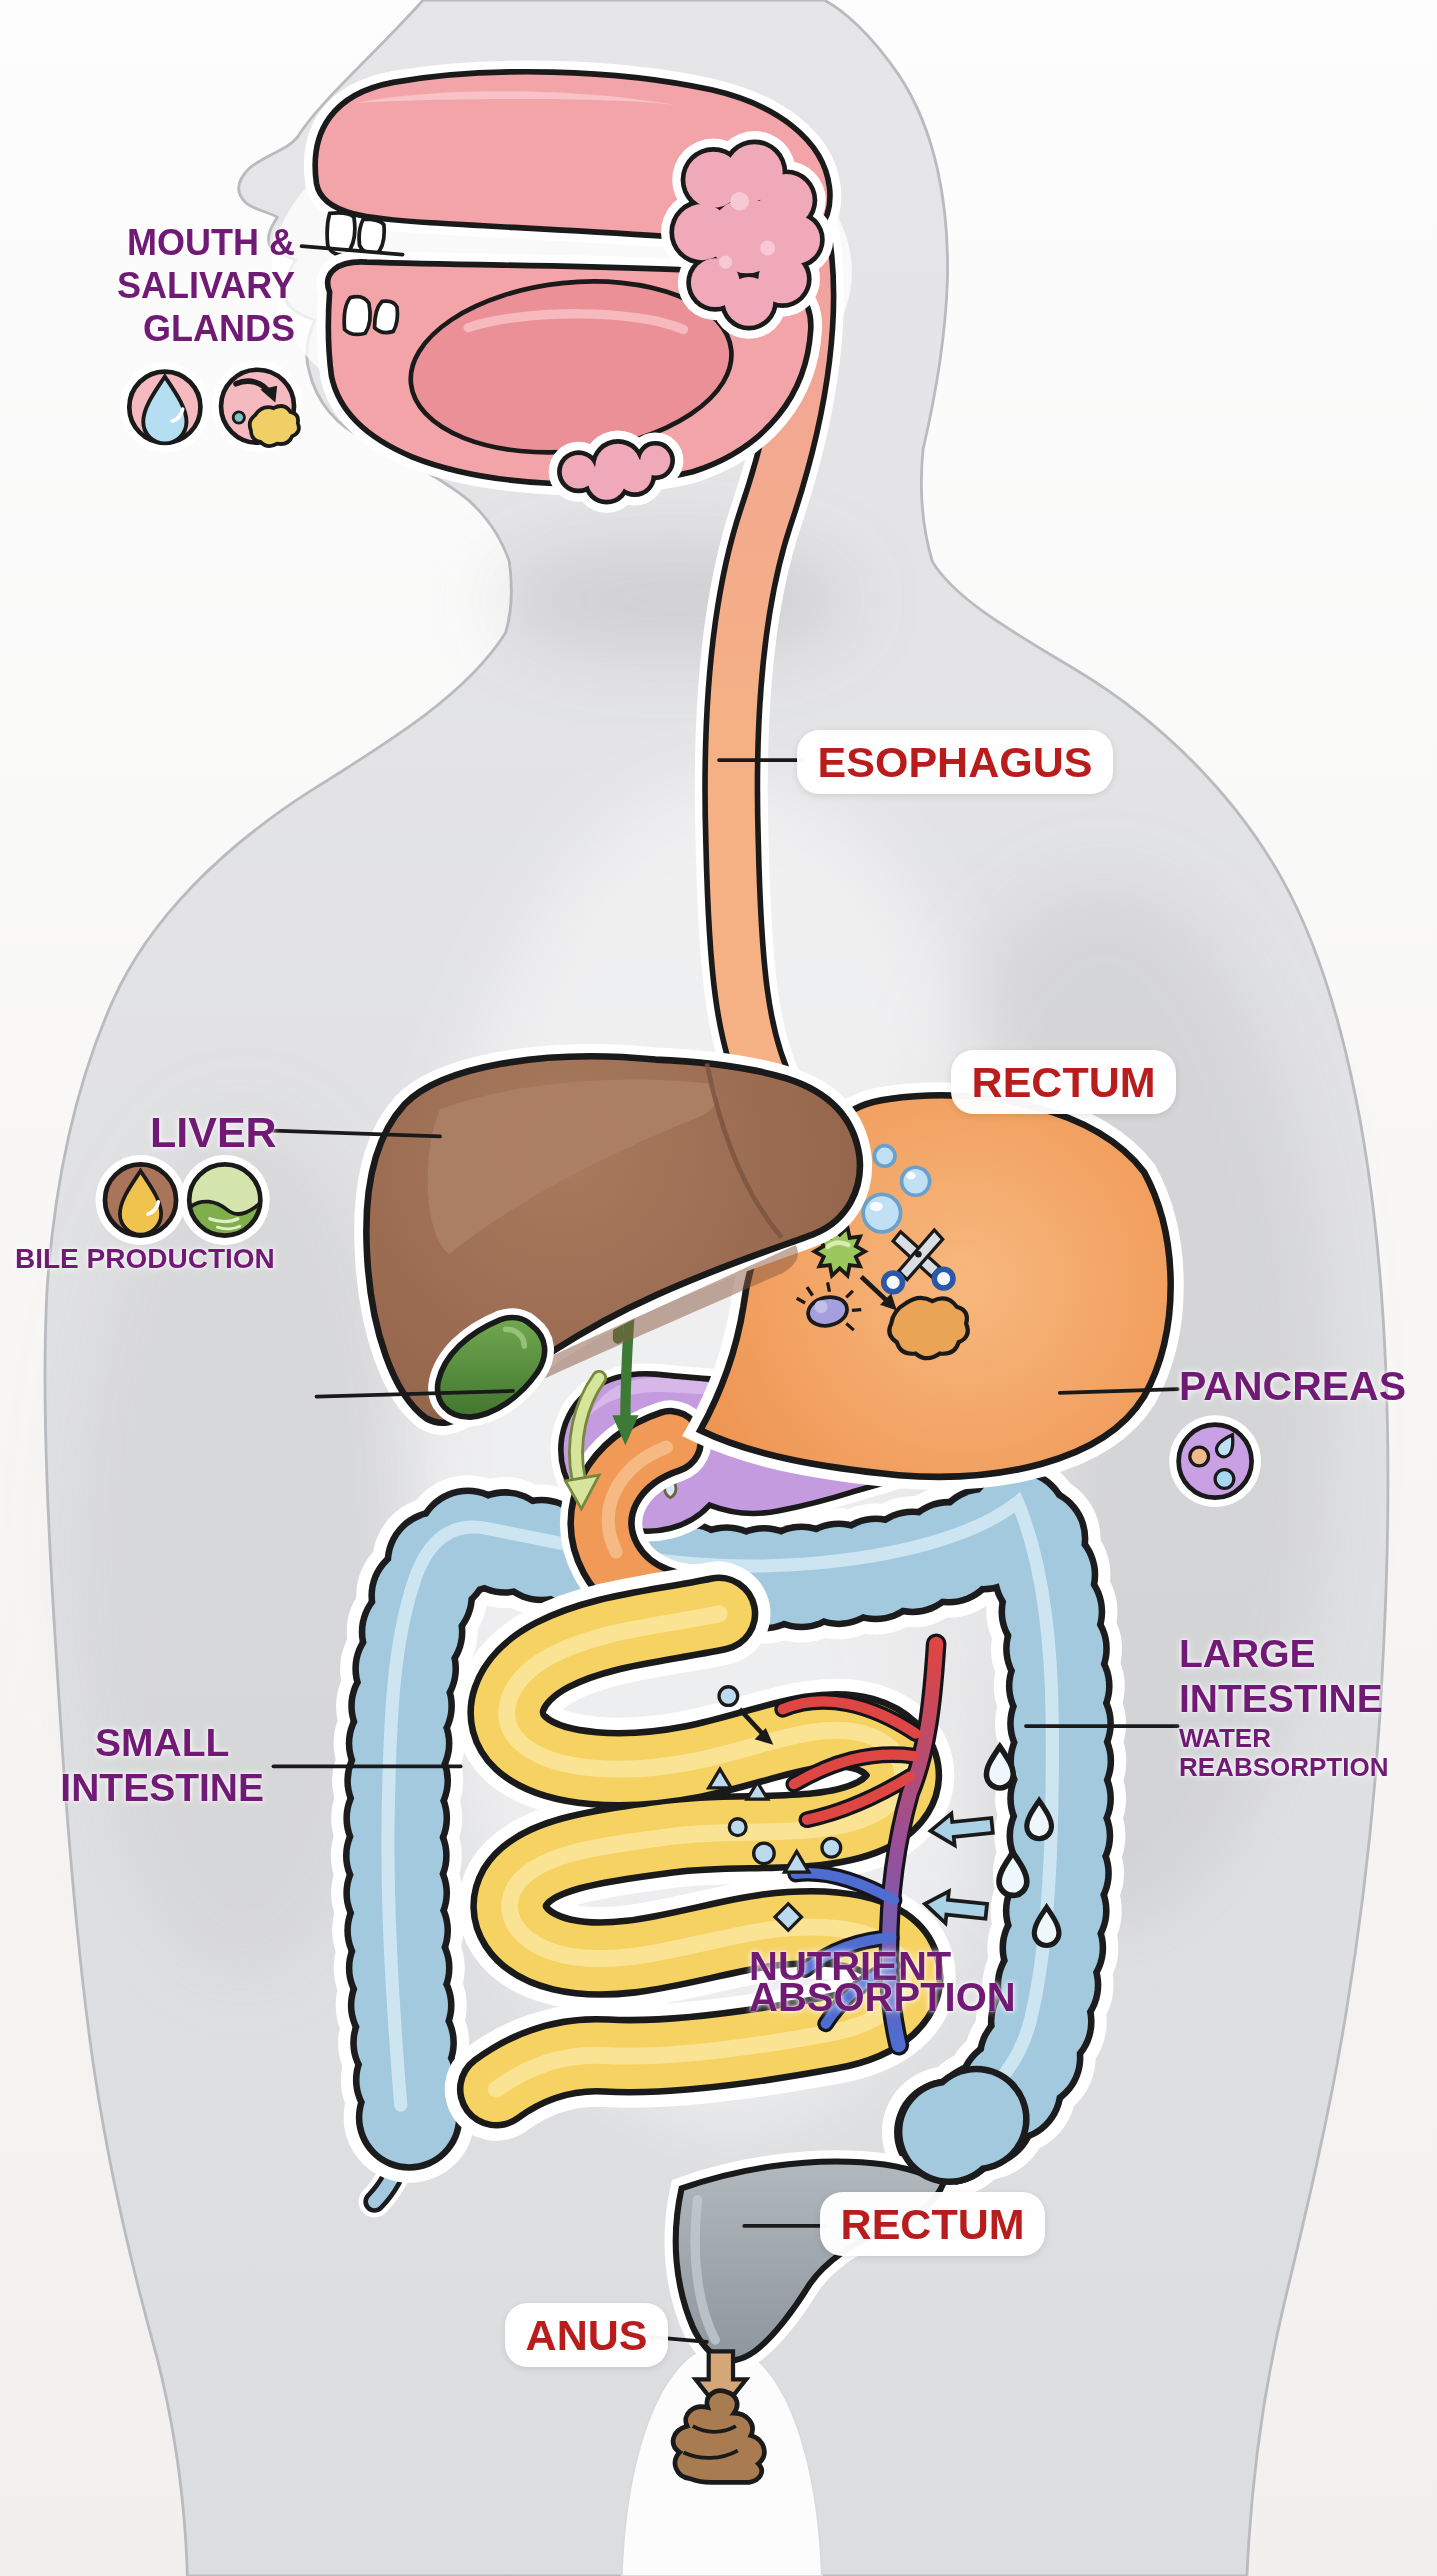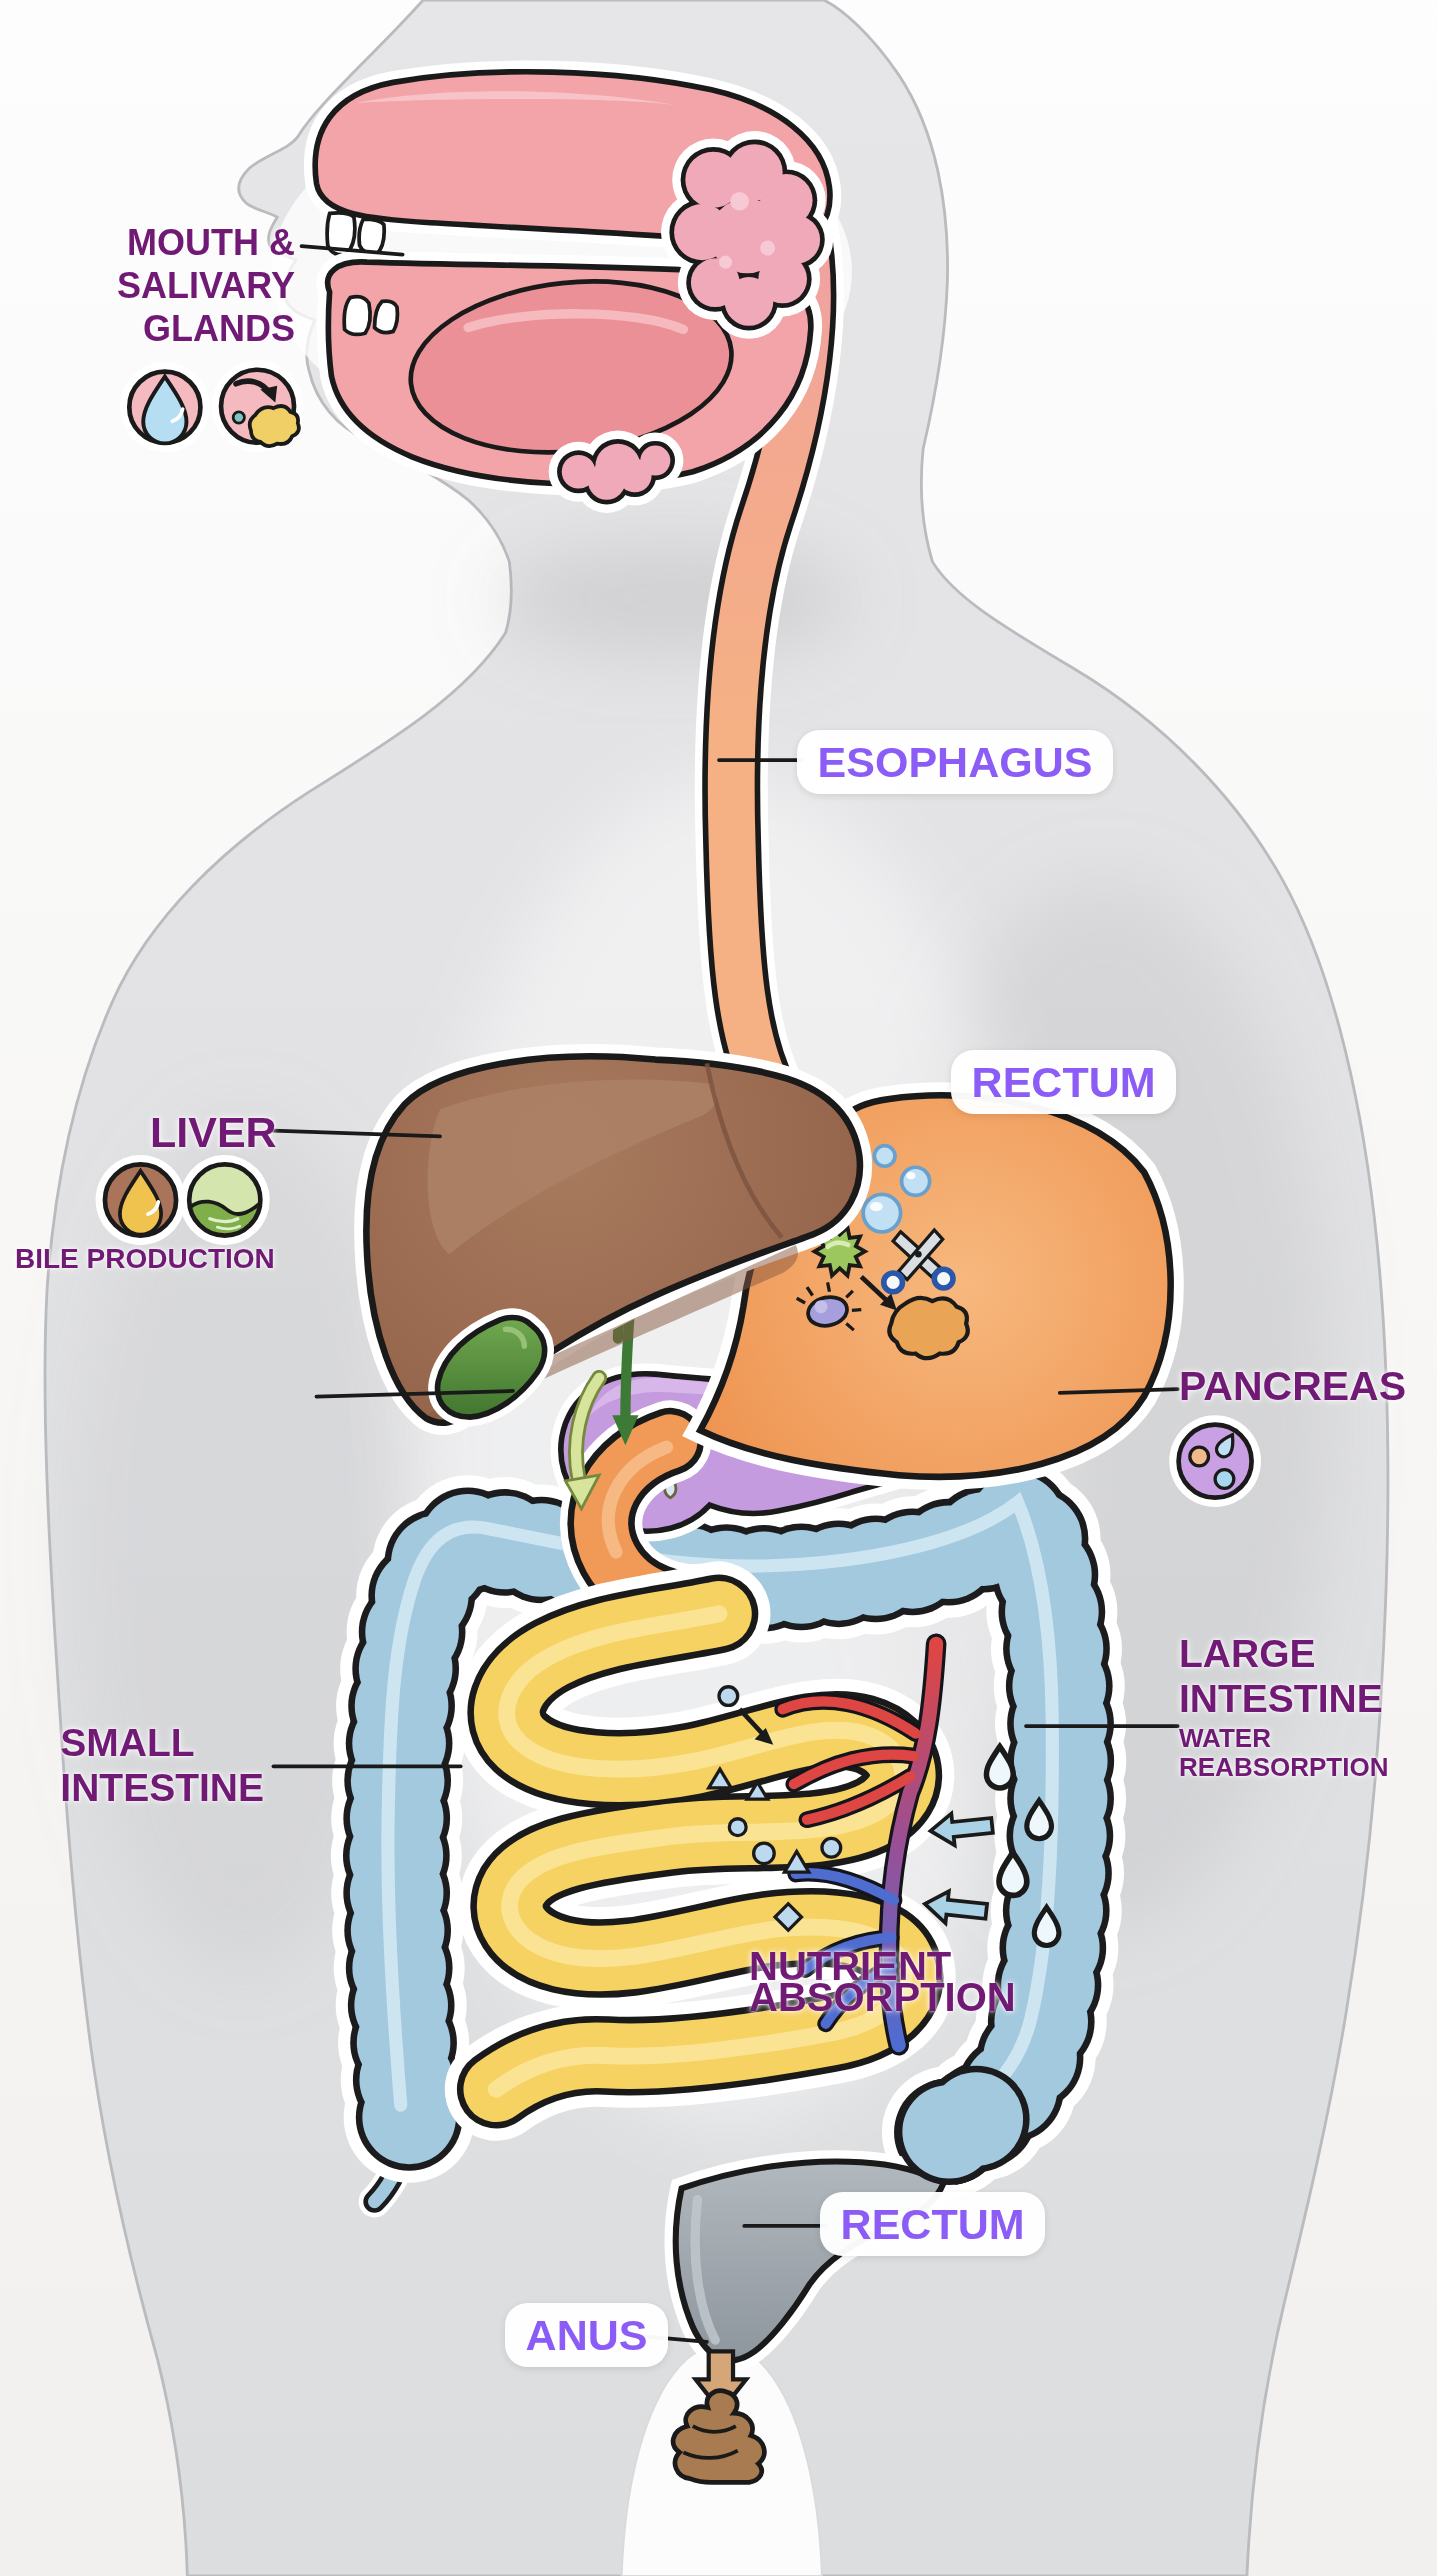--- a/index.html
+++ b/index.html
@@ -8,25 +8,25 @@
        font-family:"Liberation Sans","DejaVu Sans",sans-serif;}
   .stage{position:absolute;left:0;top:0;width:1438px;height:2576px;}
   svg{position:absolute;left:0;top:0;}
   .lbl{position:absolute;font-weight:700;color:#701a75;white-space:nowrap;
        text-shadow:0 0 7.5px rgba(255,255,255,.95),0 0 2.8px rgba(255,255,255,.9);}
   .mouth{right:1143px;top:221px;font-size:36px;line-height:43px;text-align:right;}
   .liverl{left:150px;top:1108px;font-size:43px;}
   .bile{left:15px;top:1243px;width:258px;font-size:28px;text-align:center;}
   .gallb{left:19px;top:1369px;font-size:43px;}
   .pancl{left:1179px;top:1363px;font-size:41px;}
-  .smalll{right:1174px;top:1720px;font-size:39px;line-height:45px;text-align:left;}
+  .smalll{right:1174px;top:1720px;font-size:39px;line-height:45px;text-align:center;}
   .largel{left:1179px;top:1631px;font-size:39px;line-height:45px;}
   .water{left:1179px;top:1724px;font-size:26px;line-height:29px;}
   .nutrient{left:749px;top:1951px;width:206px;font-size:40px;line-height:31px;text-align:left;}
-  .pill{position:absolute;font-weight:700;color:#8b5cf6;background:rgba(255,255,255,.97);
+  .pill{position:absolute;font-weight:700;color:#b91c1c;background:rgba(255,255,255,.97);
         border-radius:22.5px;box-shadow:0 1.9px 7.5px rgba(0,0,0,.10);padding:7.5px 20.6px;white-space:nowrap;}
   .esoph{left:797px;top:730px;font-size:43px;}
   .stomachp{left:951px;top:1050px;font-size:43px;}
   .rectump{left:820px;top:2192px;font-size:43px;text-align:right;}
   .anusp{left:505px;top:2303px;font-size:43px;}
 </style>
 </head>
 <body>
 
 <div class="stage">

